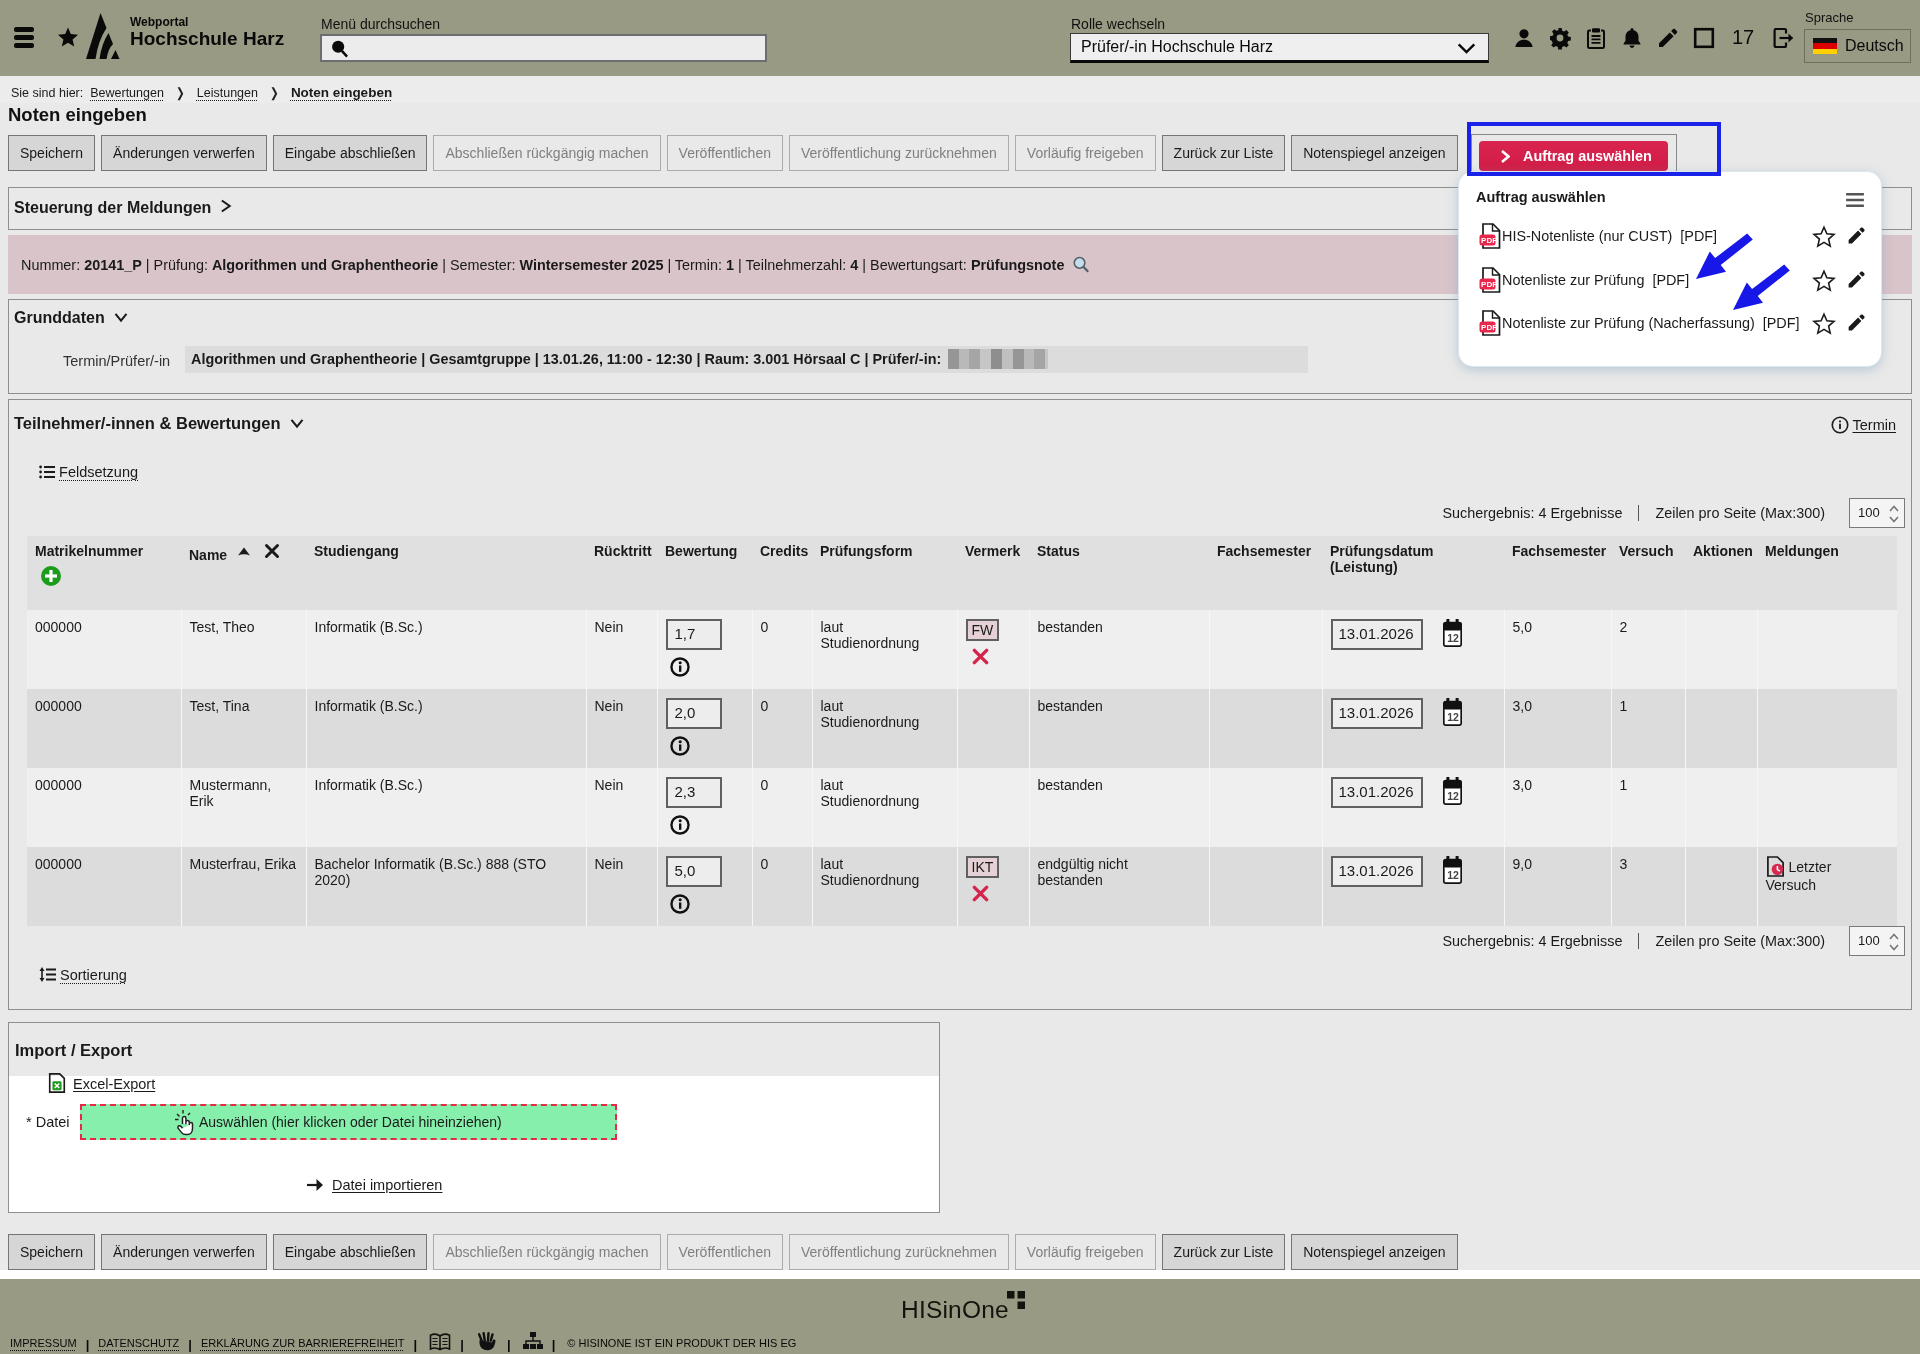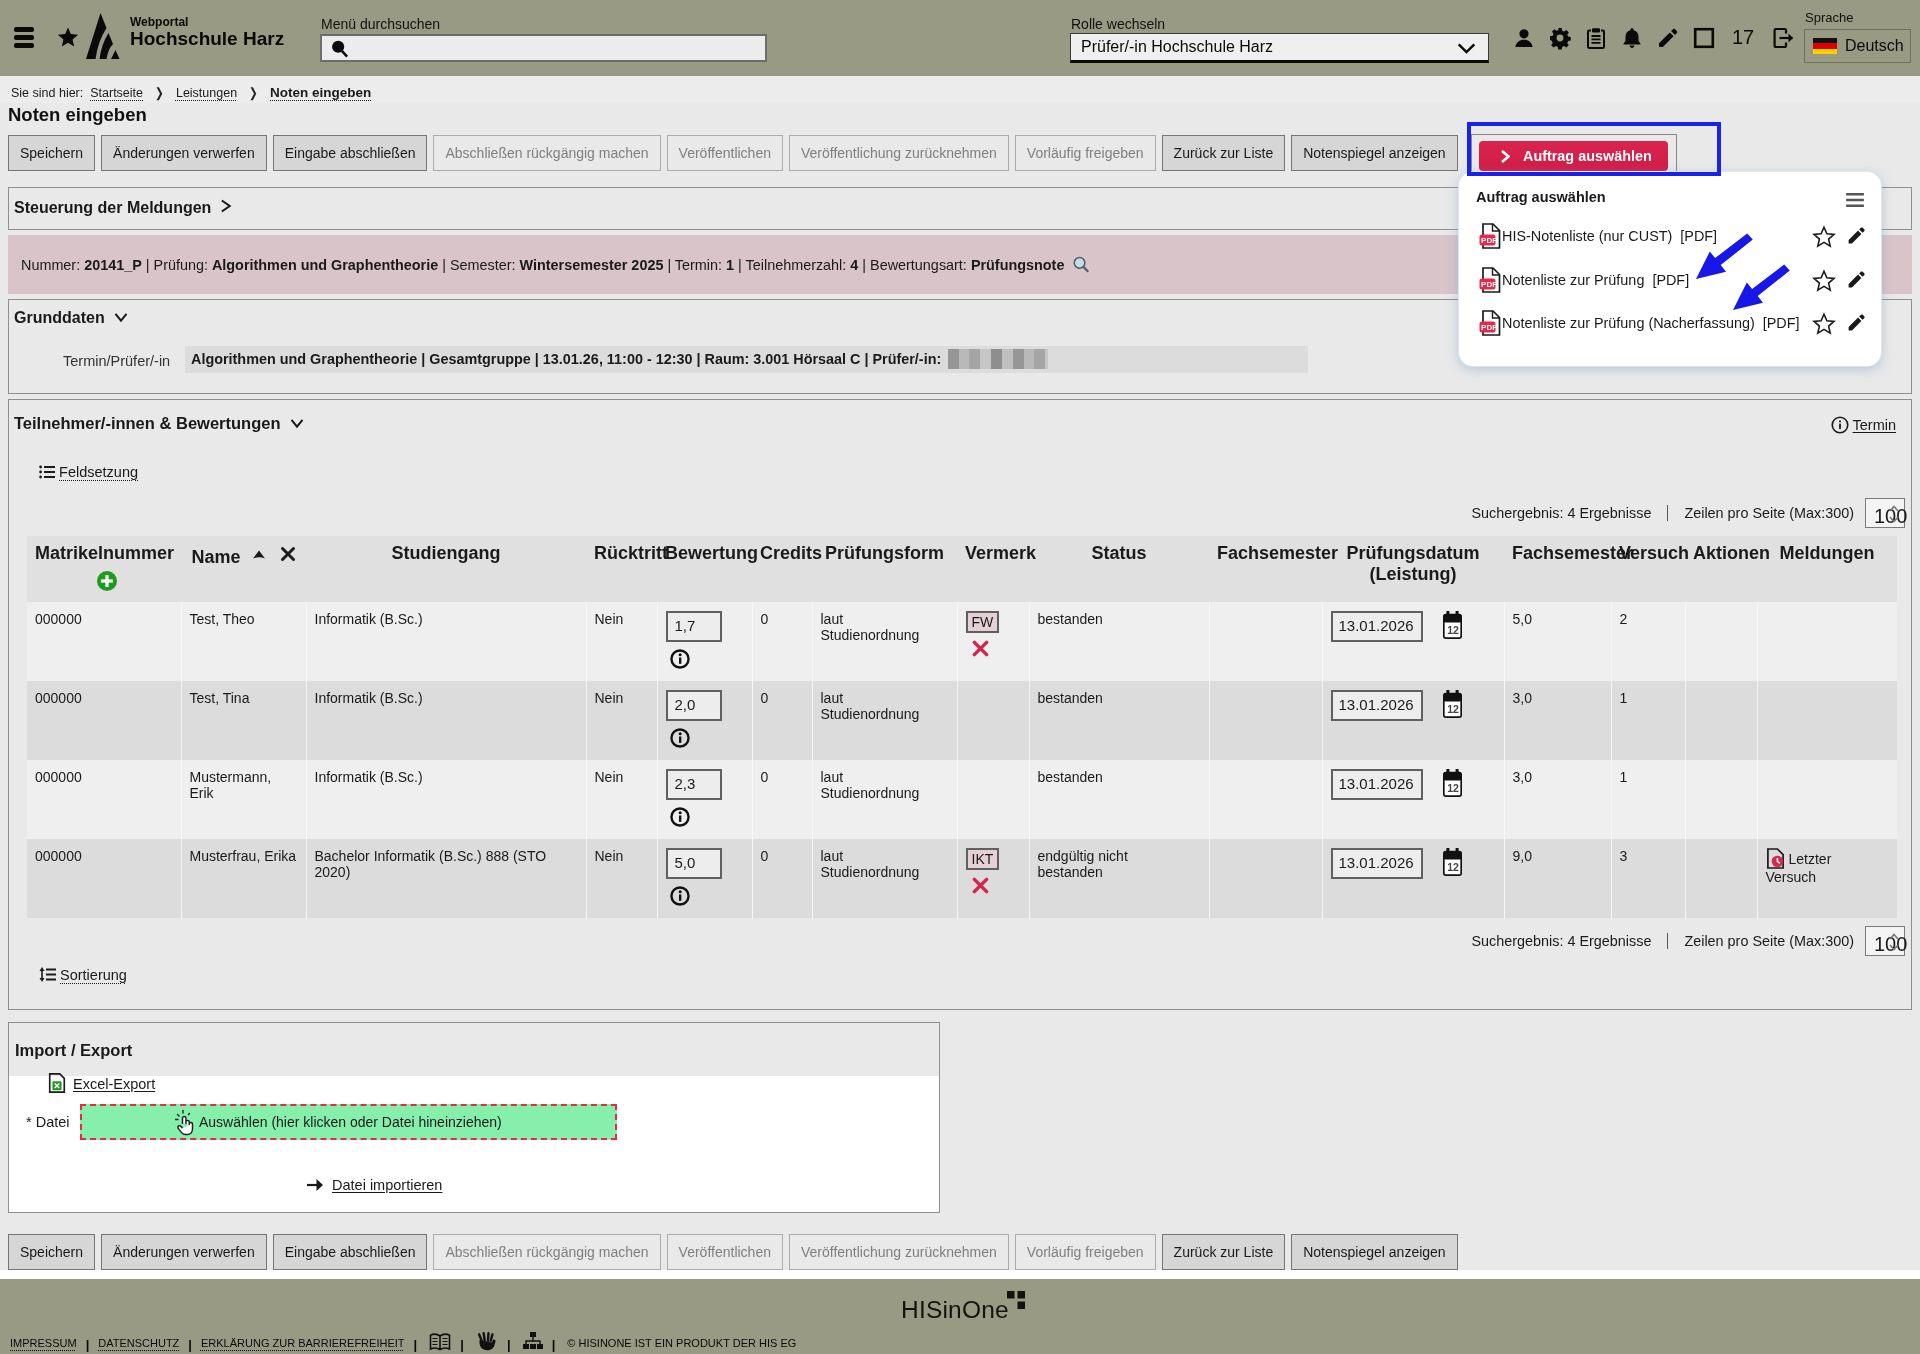--- a/index.html
+++ b/index.html
@@ -56,26 +56,26 @@
 .blur-name { display:inline-block; width:100px; height:20px; vertical-align:-5px; margin-left:7px; background:
   repeating-linear-gradient(90deg,#969696 0 11px,#b9b9b9 11px 21px,#a5a5a5 21px 32px,#c6c6c6 32px 43px,#8e8e8e 43px 54px,#bfbfbf 54px 65px); }
 .pan-teil { top:399px; height:611px; }
 .pan-teil .t { position:absolute; left:5px; top:14px; font-size:16.5px; font-weight:700; }
 .hilfe { position:absolute; right:15px; top:16px; font-size:14.5px; }
 .hilfe a { color:#1a1a1a; text-decoration:underline; text-underline-offset:2px; }
 .feldsetzung { position:absolute; left:30px; top:64px; font-size:14.5px; }
 .feldsetzung a { color:#1a1a1a; text-decoration:underline dotted 1px; text-underline-offset:3px; }
 .suchline { position:absolute; right:6px; font-size:14.4px; color:#1a1a1a; white-space:nowrap; }
 .suchline .bar { display:inline-block; width:1px; height:16px; background:#555; vertical-align:-3px; margin:0 12px; }
-.spinner { display:inline-block; width:40px; height:30px; border:1px solid #7a7a7a; background:#f4f4f4; position:relative; vertical-align:-10px; margin-left:7px; font-size:20px; }
+.spinner { display:inline-block; width:56px; height:30px; border:1px solid #7a7a7a; background:#f4f4f4; position:relative; vertical-align:-10px; margin-left:20px; font-size:13px; }
 .spinner span { position:absolute; left:8px; top:6px; }
 
 .ntable { position:absolute; left:27px; top:536px; width:1870px; }
 .ntable table { border-collapse:collapse; width:100%; table-layout:fixed; font-size:14px; }
-.ntable th { background:#e0e0e0; text-align:center; font-weight:700; vertical-align:top; padding:7px 8px 5px 8px; font-size:18px; }
+.ntable th { background:#e0e0e0; text-align:left; font-weight:700; vertical-align:top; padding:7px 8px 20px 8px; font-size:14px; }
 .ntable td { vertical-align:top; padding:9px 8px; border-left:1px solid #f7f7f7; }
 .ntable td:first-child, .ntable th:first-child { border-left:none; }
 .ntable tr.odd td { background:#efefef; }
 .ntable tr.even td { background:#dcdcdc; }
 .gradebox { width:56px; height:31px; border:2px solid #606060; background:#ededed; font-size:15px; padding-left:7px; line-height:26px; }
 .infoi { margin:7px 0 0 4px; }
 .datewrap { display:flex; gap:20px; align-items:flex-start; }
 .datebox { display:inline-block; width:92px; height:31px; border:2px solid #606060; background:#ededed; font-size:15px; line-height:26px; padding-left:6px; }
 .vermerk { display:inline-block; border:2px solid #606060; background:#e5d1d5; font-size:14px; padding:0px 4px; line-height:18px; }
 .sortierung { position:absolute; left:30px; top:567px; font-size:14.5px; }
@@ -172,21 +172,21 @@
     <div class="flag">
         <div style="background:#111"></div>
         <div style="background:#d00"></div>
         <div style="background:#ffcf00"></div>
       </div>
     <b>Deutsch</b>
   </div>
 </div>
 
 <div class="crumbbar"></div>
-<div class="crumb">Sie sind hier:&nbsp; <a href="#">Startseite</a><span class="sep">❯</span><a href="#">Leistungen</a><span class="sep">❯</span><b style="font-size:13.5px"><a href="#">Noten eingeben</a></b></div>
+<div class="crumb">Sie sind hier:&nbsp; <a href="#">Bewertungen</a><span class="sep">❯</span><a href="#">Leistungen</a><span class="sep">❯</span><b style="font-size:13.5px"><a href="#">Noten eingeben</a></b></div>
 <h1 class="pgtitle">Noten eingeben</h1>
 
 <div class="btnrow1">
   <span class="btn">Speichern</span><span class="btn">Änderungen verwerfen</span><span class="btn">Eingabe abschließen</span><span class="btn dis">Abschließen rückgängig machen</span><span class="btn dis">Veröffentlichen</span><span class="btn dis">Veröffentlichung zurücknehmen</span><span class="btn dis">Vorläufig freigeben</span><span class="btn">Zurück zur Liste</span><span class="btn">Notenspiegel anzeigen</span>
 </div>
 <div class="redwrap">
     <span class="redbtn"><svg width="9" height="13" viewBox="0 0 9 13">
         <path d="M1 1 L7.5 6.5 L1 12" fill="none" stroke="#fff" stroke-width="2.6"></path>
       </svg>Auftrag auswählen</span>
   </div>

